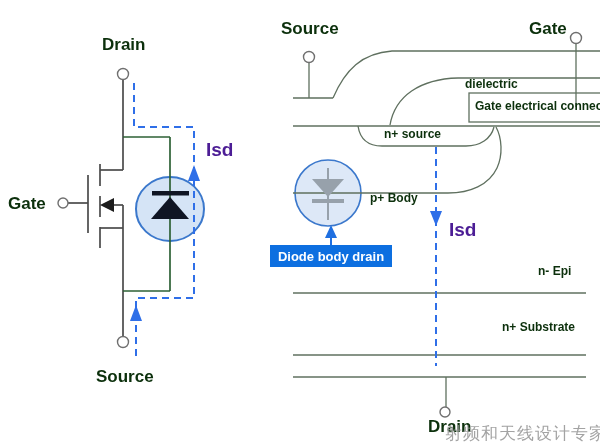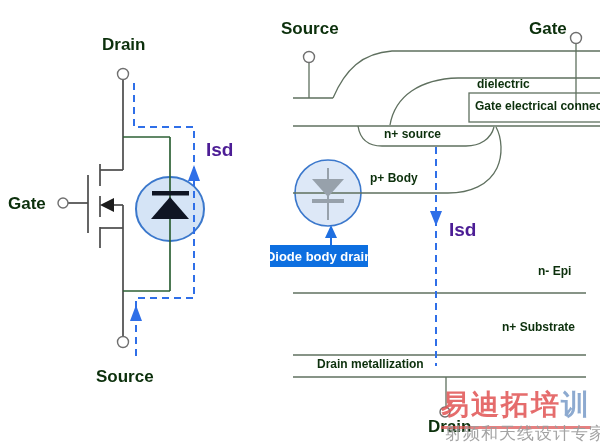--- a/index.html
+++ b/index.html
@@ -126,28 +126,26 @@
     </g>
   </svg>
 
   <div class="lbl lbl-lg" style="left:102px;top:36px;">Drain</div>
   <div class="lbl lbl-lg" style="left:8px;top:195px;">Gate</div>
   <div class="lbl lbl-lg" style="left:96px;top:368px;">Source</div>
   <div class="isd" style="left:206px;top:139px;">Isd</div>
 
   <div class="lbl lbl-lg" style="left:281px;top:20px;">Source</div>
   <div class="lbl lbl-lg" style="left:529px;top:20px;">Gate</div>
-  <div class="lbl lbl-sm" style="left:477px;top:78px;">dielectric</div>
+  <div class="lbl lbl-sm" style="left:465px;top:78px;">dielectric</div>
   <div class="lbl lbl-sm" style="left:475px;top:100px;">Gate electrical connection</div>
   <div class="lbl lbl-sm" style="left:384px;top:128px;">n+ source</div>
-  <div class="lbl lbl-sm" style="left:370px;top:172px;">p+ Body</div>
+  <div class="lbl lbl-sm" style="left:370px;top:192px;">p+ Body</div>
   <div class="isd" style="left:449px;top:219px;">Isd</div>
   <div class="lbl lbl-sm" style="left:538px;top:265px;">n- Epi</div>
   <div class="lbl lbl-sm" style="left:502px;top:321px;">n+ Substrate</div>
-  <div class="lbl lbl-sm" style="left:317px;top:358px;">Drain metallization</div>
   <div class="lbl lbl-lg" style="left:428px;top:418px;">Drain</div>
 
-  <div class="callout" style="left:270px;top:245px;width:98px;height:22px;">Diode body drain</div>
+  <div class="callout" style="left:270px;top:245px;width:122px;height:22px;">Diode body drain</div>
 
-  <div class="wm1" style="left:441px;top:386px;"><span class="red">易迪拓培</span><span class="blue">训</span></div>
   <div class="wm2" style="left:445px;top:422px;">射频和天线设计专家</div>
 
 </div>
 
 </body></html>

